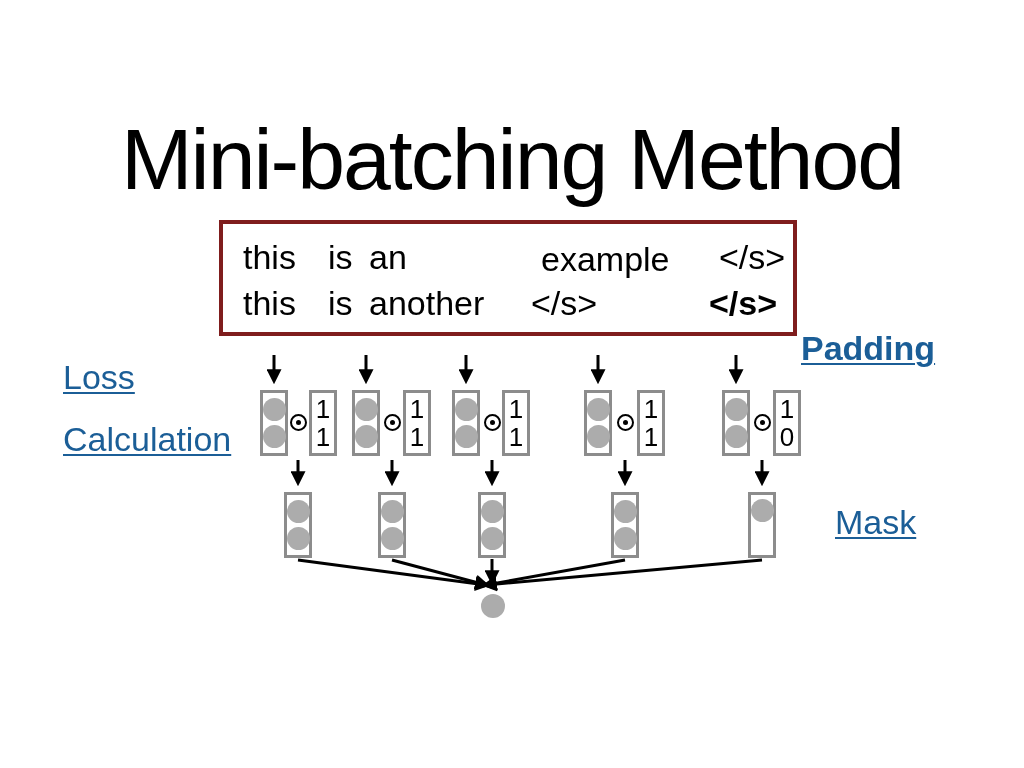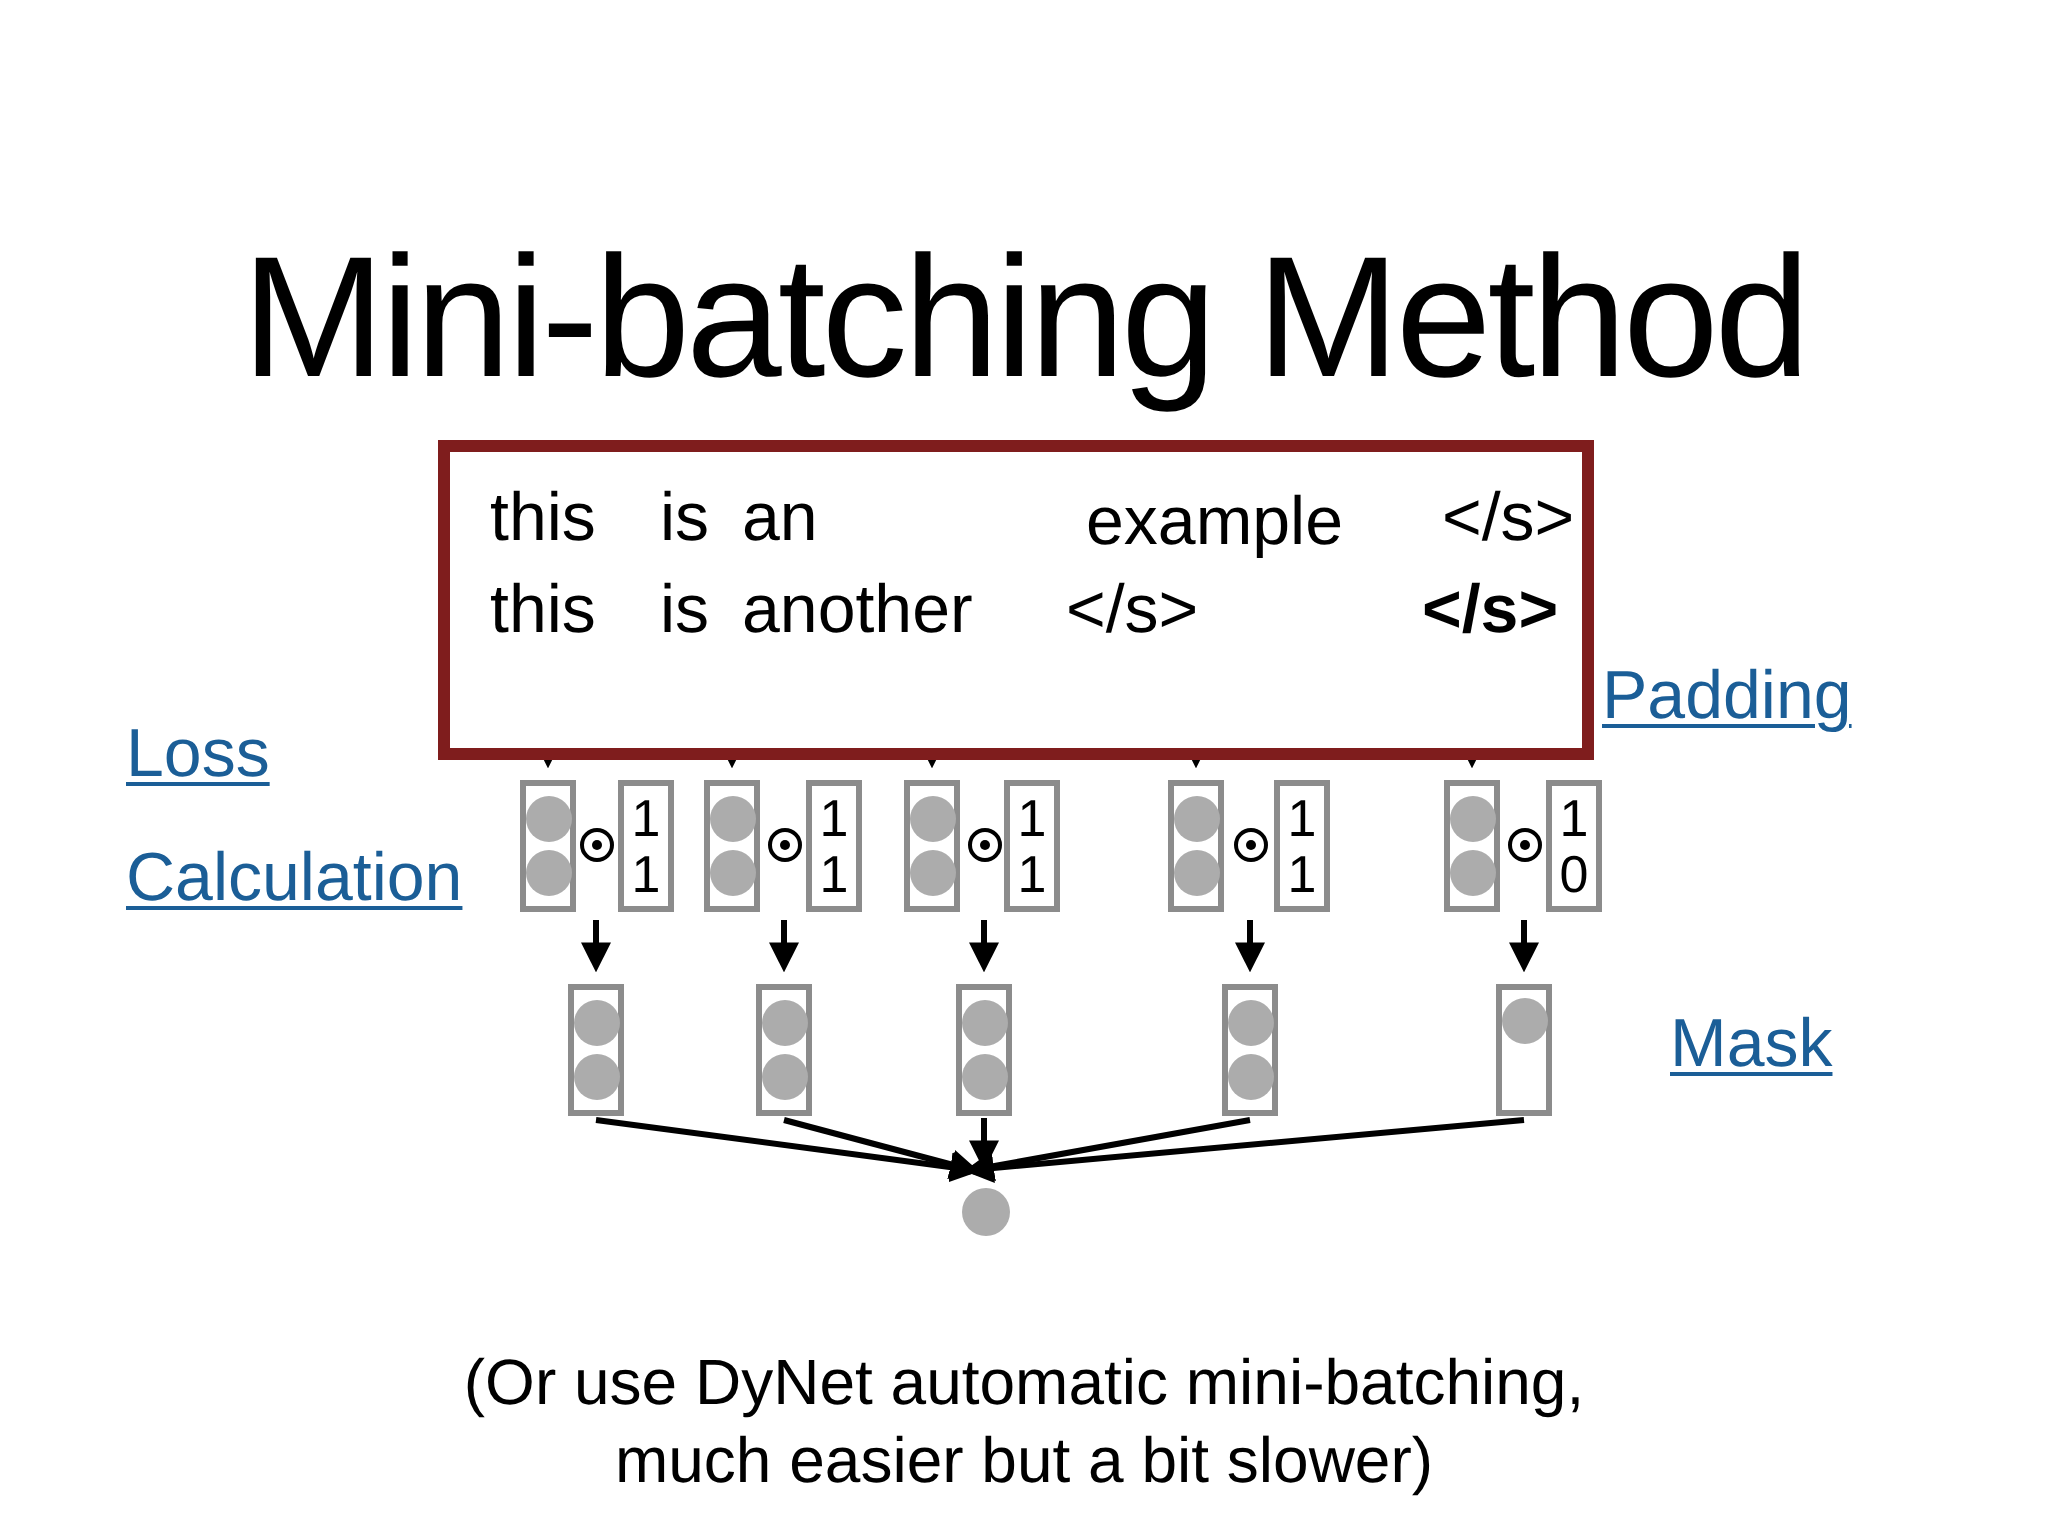--- a/index.html
+++ b/index.html
@@ -12,22 +12,22 @@
   .slide { position: relative; width: 1024px; height: 768px; background: #fff; }
 
   .title {
     position: absolute; top: 74px; left: 0; width: 1024px;
     text-align: center; font-size: 86px; letter-spacing: -2px;
     color: #000; white-space: nowrap; margin-top: 36px;
   }
 
   .sentence-box {
     position: absolute; left: 219px; top: 220px;
-    width: 578px; height: 160px;
-    border: 6px solid #7f1d1d; box-sizing: border-box;
+    width: 578px; height: 116px;
+    border: 4px solid #7f1d1d; box-sizing: border-box;
     background: #fff;
   }
   .tok {
     position: absolute; font-size: 34px; color: #000; white-space: nowrap;
   }
   .tok.bold { font-weight: bold; }
 
   .bluelabel {
     position: absolute; color: #1b5e97; font-size: 34px;
     text-decoration: underline; text-decoration-thickness: 2px;
@@ -110,21 +110,21 @@
       <span class="tok" style="left: 496px; top: 14px;">&lt;/s&gt;</span>
       <span class="tok" style="left: 20px; top: 60px;">this</span>
       <span class="tok" style="left: 105px; top: 60px;">is</span>
       <span class="tok" style="left: 146px; top: 60px;">another</span>
       <span class="tok" style="left: 308px; top: 60px;">&lt;/s&gt;</span>
       <span class="tok bold" style="left: 486px; top: 60px;">&lt;/s&gt;</span>
     </div>
 
   <div class="bluelabel" style="left:63px; top:358px;">Loss</div>
   <div class="bluelabel" style="left:63px; top:420px;">Calculation</div>
-  <div class="bluelabel" style="left:801px; top:329px;">Padding</div>
+  <div class="bluelabel" style="left:801px; top:329px;font-weight:bold;">Padding</div>
   <div class="bluelabel" style="left:835px; top:460px;margin-top:43px;">Mask</div>
 
   <div id="diagram">
       <div class="vbox" style="left: 260px; top: 390px;">
         <div class="gcircle"></div>
         <div class="gcircle"></div>
       </div>
       <div class="odot" style="left: 290px; top: 414px;">
         <div class="dot"></div>
       </div>
@@ -192,18 +192,14 @@
         <div class="maskdigit">1</div>
         <div class="maskdigit">0</div>
       </div>
       <div class="vbox single" style="left: 748px; top: 492px;">
         <div class="gcircle"></div>
       </div>
     </div>
 
   <div class="sumcircle" style="left:481px; top:594px;"></div>
 
-  <div class="footer">
-    <div>(Or use DyNet automatic mini-batching,</div>
-    <div>much easier but a bit slower)</div>
-  </div>
 
 </div>
 
 </body></html>

